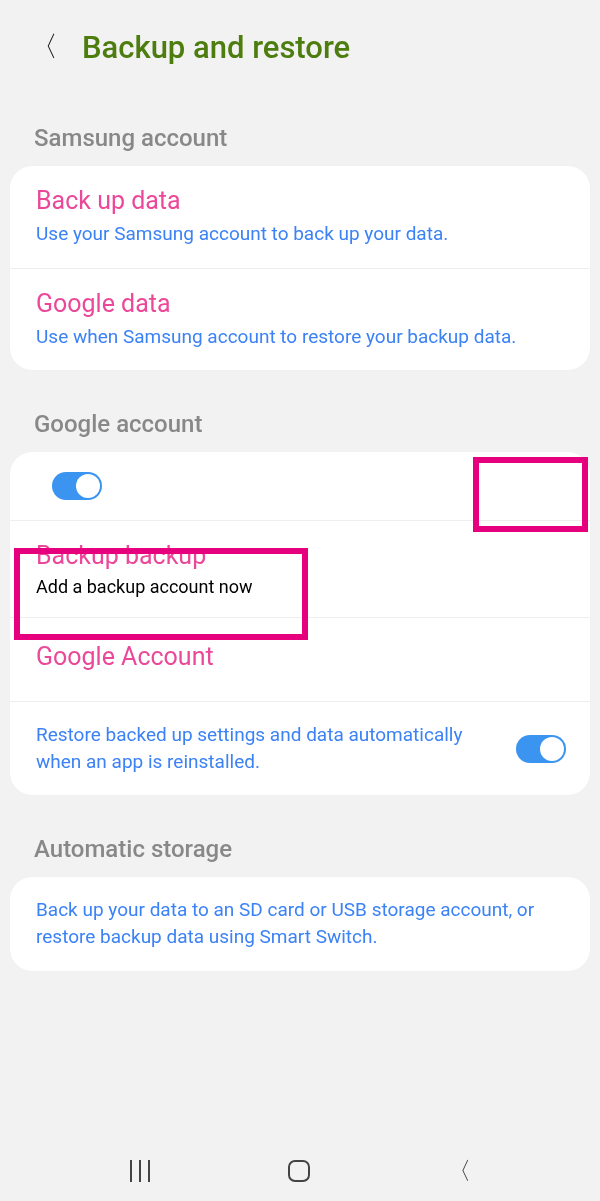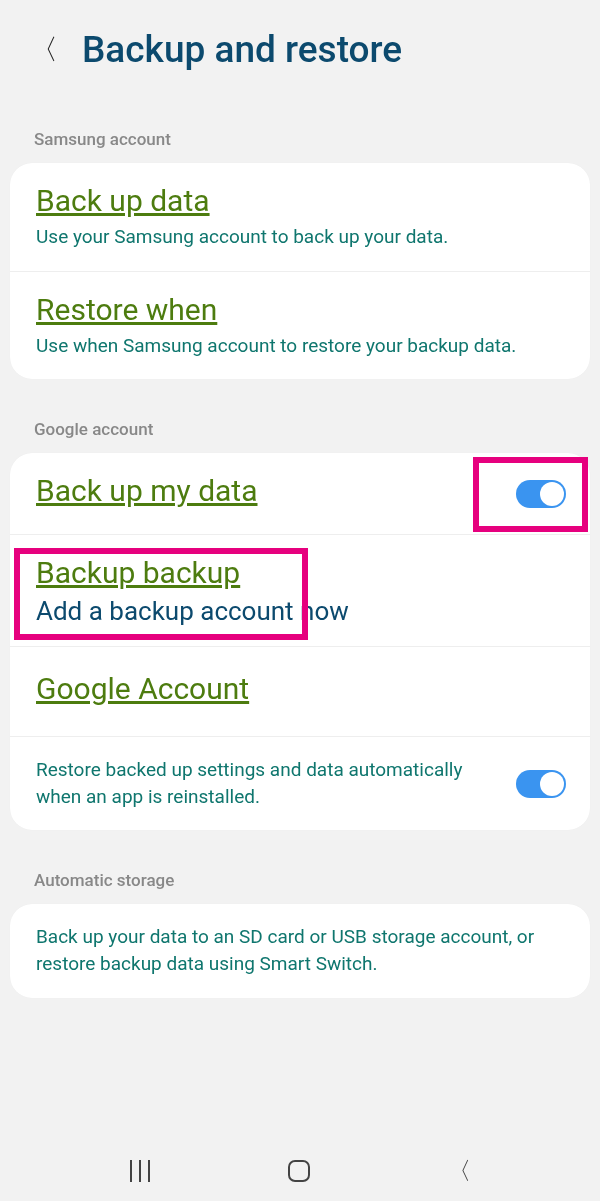--- a/index.html
+++ b/index.html
@@ -20,57 +20,56 @@
       align-items: center;
       padding: 28px 22px 18px 30px;
       gap: 24px;
     }
     .back-arrow {
       font-size: 28px;
       color: #222;
       font-weight: 300;
     }
     .header-title {
-      font-size: 37px;
-      color: #0c4a6e;
+      font-size: 31px;
+      color: #4d7c0f;
       font-weight: 500;
     }
     .section-label {
       padding: 40px 16px 14px 34px;
-      font-size: 17px;
+      font-size: 24px;
       color: #888;
       font-weight: 500;
     }
     .card {
       background: #fff;
       border-radius: 22px;
       margin: 0 10px;
       box-shadow: 0 0 1px rgba(0,0,0,0.05);
     }
     .item {
       padding: 20px 24px 20px 26px;
       position: relative;
     }
     .item-divider {
       border-bottom: 1px solid #eee;
     }
     .item-title {
-      font-size: 30px;
-      color: #4d7c0f;
+      font-size: 25px;
+      color: #ec4899;
       margin-bottom: 6px;
-      text-decoration: underline;
     }
     .item-subtitle {
       font-size: 19px;
-      color: #0f766e;
+      color: #3b82f6;
       line-height: 1.4;
     }
     .item-subtitle-link {
-      font-size: 26px;
-      color: #0c4a6e;
+      font-size: 18px;
+      color: #000000;
       margin-top: 4px;
     }
     .item-with-toggle {
       display: flex;
       align-items: center;
       justify-content: space-between;
     }
     .item-text {
       flex: 1;
     }
@@ -159,32 +158,29 @@
 </div>
 
 <div class="section-label">Samsung account</div>
 
 <div class="card">
   <div class="item item-divider">
     <div class="item-title">Back up data</div>
     <div class="item-subtitle">Use your Samsung account to back up your data.</div>
   </div>
   <div class="item">
-    <div class="item-title">Restore when</div>
+    <div class="item-title">Google data</div>
     <div class="item-subtitle">Use when Samsung account to restore your backup data.</div>
   </div>
 </div>
 
 <div class="section-label">Google account</div>
 
 <div class="card">
   <div class="item item-divider item-with-toggle">
-    <div class="item-text">
-      <div class="item-title">Back up my data</div>
-    </div>
     <div class="toggle"></div>
   </div>
   <div class="item item-divider">
     <div class="item-title">Backup backup</div>
     <div class="item-subtitle-link">Add a backup account now</div>
   </div>
   <div class="item item-divider single-title-item">
     <div class="item-title">Google Account</div>
   </div>
   <div class="item item-with-toggle">

